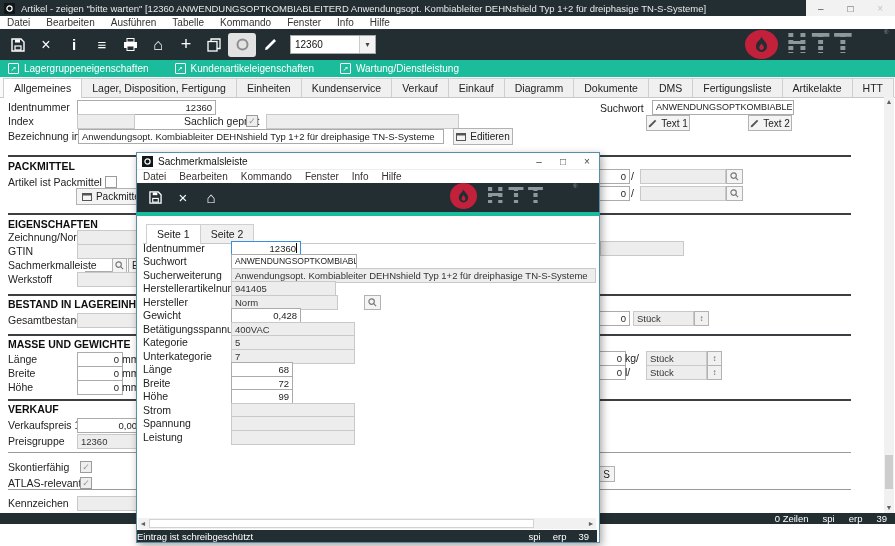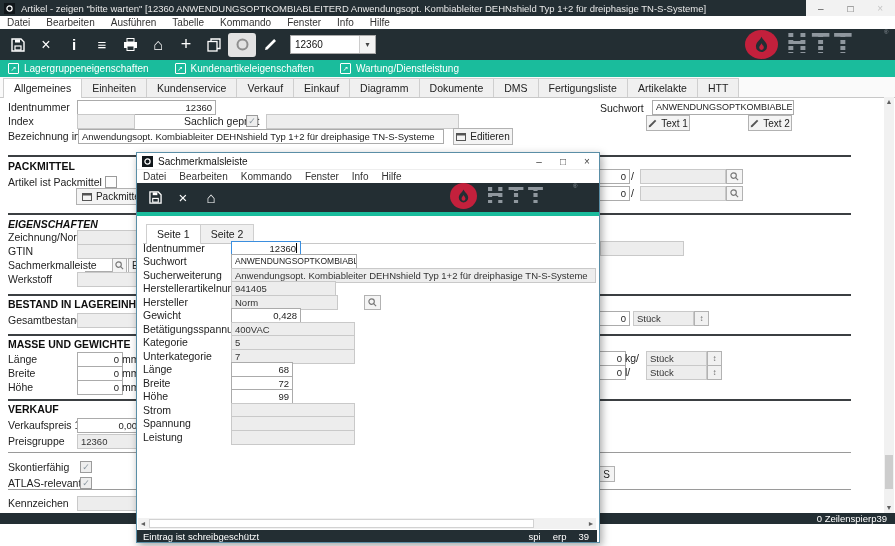--- a/index.html
+++ b/index.html
@@ -44,21 +44,21 @@
   .chk{width:10px;height:10px;border:1px solid #9b9b9b;background:#fdfdfd;font-size:9px;line-height:10px;text-align:center;color:#8a97a0;}
   .chk.dis{background:#eee;}
   .caret{display:inline-block;width:1px;height:10px;background:#000;vertical-align:-1px;}
   .spinbtn{width:13px;height:13px;border:1px solid #b2b2b2;background:#f1f1f1;font-size:8px;line-height:13px;text-align:center;color:#666;}
   
   .sb-track{background:#f1f1f1;}
   .sb-thumb{background:#cdcdcd;}
   .sb-arrow{color:#606060;font-size:7px;text-align:center;}
   
   .statusbar{display:flex;align-items:center;color:#fff;font-size:9.5px;}
-  .statusbar .right{margin-left:auto;display:flex;padding-right:8px;}
+  .statusbar .right{margin-left:auto;display:flex;gap:14px;padding-right:8px;}
   
   .htt-letters{font-weight:bold;color:#8f979e;letter-spacing:4px;font-family:"DejaVu Sans",sans-serif;}
   .stripe{background:repeating-linear-gradient(180deg,transparent 0 4px,#232e33 4px 6.5px);}
   .redcircle{border-radius:50%;background:#c3203c;display:flex;align-items:center;justify-content:center;}
   
   #modal{left:136px;top:152px;width:462px;height:389px;background:#fff;border:1px solid #5a8ea6;box-shadow:2px 3px 8px rgba(0,0,0,.35);z-index:10;}
   #modal .titlebar2{height:16px;background:#fff;display:flex;align-items:center;border-bottom:1px solid #eee;}
   #modal .mtitle{font-size:10px;color:#111;margin-left:5px;flex:1;}
   #modal .mctrl{width:24px;text-align:center;font-size:10px;color:#444;}
 </style>
@@ -154,20 +154,21 @@
         <span>Kundenartikeleigenschaften</span>
       </span>
     <span class="qbtn">
         <span class="qicon">↗</span>
         <span>Wartung/Dienstleistung</span>
       </span>
   </div>
 
   <div class="abs tabbar" style="left:0;top:77px;width:895px;">
     <span class="tab active">Allgemeines</span>
+    <span class="tab">Lager, Disposition, Fertigung</span>
     <span class="tab">Einheiten</span>
     <span class="tab">Kundenservice</span>
     <span class="tab">Verkauf</span>
     <span class="tab">Einkauf</span>
     <span class="tab">Diagramm</span>
     <span class="tab">Dokumente</span>
     <span class="tab">DMS</span>
     <span class="tab">Fertigungsliste</span>
     <span class="tab">Artikelakte</span>
     <span class="tab">HTT</span>
@@ -216,21 +217,21 @@
   <span class="abs lbl" style="left:8px;top:176px;">Artikel ist Packmittel</span>
   <span class="abs chk" style="left:105px;top:176px;"></span>
   <div class="abs btn" style="left:76px;top:188px;width:70px;height:15px;">
     <svg width="10" height="9" viewBox="0 0 10 9">
         <rect x="0.5" y="1.5" width="9" height="7" fill="none" stroke="#555"></rect>
         <rect x="0.5" y="1.5" width="9" height="2" fill="#555"></rect>
       </svg>
     <span>Packmittel</span>
   </div>
 
-  <span class="abs hdr" style="left:8px;top:218px;font-style:italic;">EIGENSCHAFTEN</span>
+  <span class="abs hdr" style="left:8px;top:218px;">EIGENSCHAFTEN</span>
   <span class="abs lbl" style="left:8px;top:231px;">Zeichnung/Norm</span>
   <div class="abs fld ro" style="left:77px;top:230px;width:54px;"></div>
   <span class="abs lbl" style="left:8px;top:245px;">GTIN</span>
   <div class="abs fld ro" style="left:77px;top:244px;width:54px;"></div>
   <span class="abs lbl" style="left:8px;top:259px;">Sachmerkmalleiste</span>
   <div class="abs fld num" style="left:85px;top:258px;width:20px;margin-top:13px;">165</div>
   <div class="abs btn" style="left:112px;top:258px;width:13px;height:13px;">
     <svg width="9" height="9" viewBox="0 0 10 10">
         <circle cx="4" cy="4" r="3" fill="none" stroke="#777" stroke-width="1.3"></circle>
         <line x1="6.2" y1="6.2" x2="9" y2="9" stroke="#777" stroke-width="1.3"></line>
@@ -415,21 +416,21 @@
     <span class="abs lbl" style="left:6px;top:278px;">Leistung</span>
     <div class="abs fld ro" style="left:94px;top:277px;width:116px;"></div>
 
     <div class="abs sb-track" style="left:1px;top:365px;width:458px;height:11px;">
       <div class="abs sb-arrow" style="left:0;top:0;width:10px;height:11px;line-height:11px;">◄</div>
       <div class="abs" style="left:11px;top:1px;width:385px;height:9px;background:#fff;border:1px solid #d2d2d2;box-sizing:border-box;"></div>
       <div class="abs sb-arrow" style="right:0;top:0;width:10px;height:11px;line-height:11px;">►</div>
     </div>
 
     <div class="abs darkbar statusbar" style="left:0;top:377px;width:460px;height:12px;">
-      <span style="padding-left:6px;">Eintrag ist schreibgeschützt</span>
+      <span style="">Eintrag ist schreibgeschützt</span>
       <span class="right" style="gap:12px;">
         <span>spi</span>
         <span>erp</span>
         <span>39</span>
       </span>
     </div>
   </div>
 
 </div>
 

